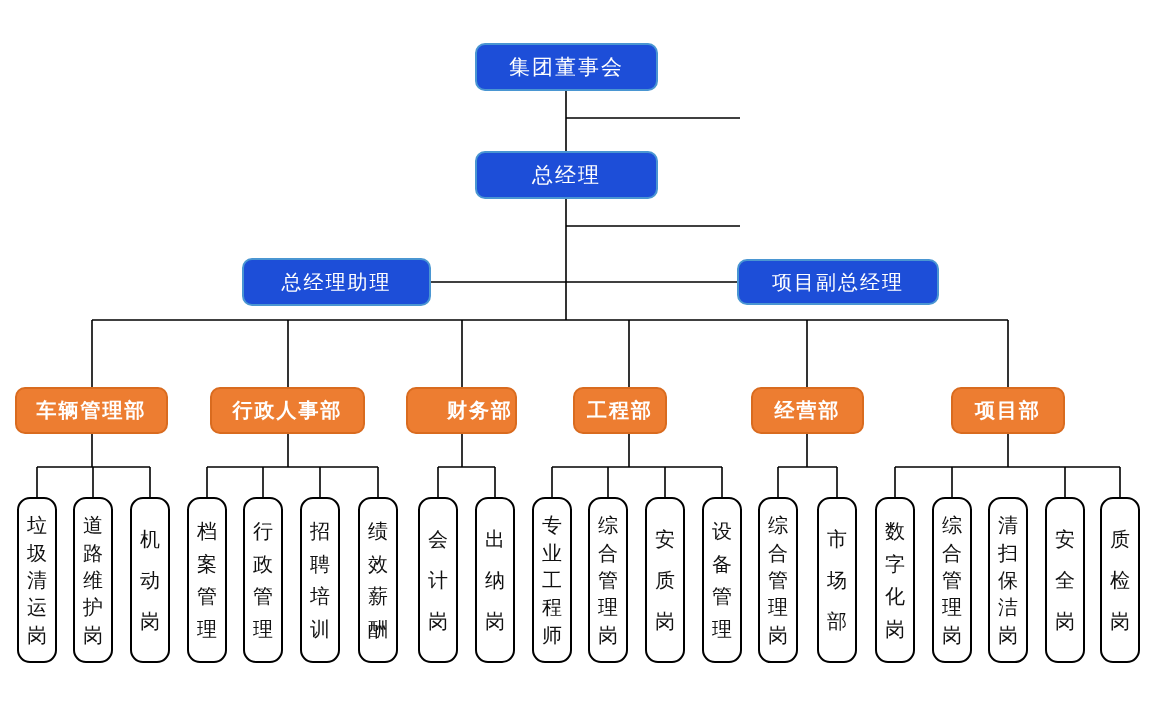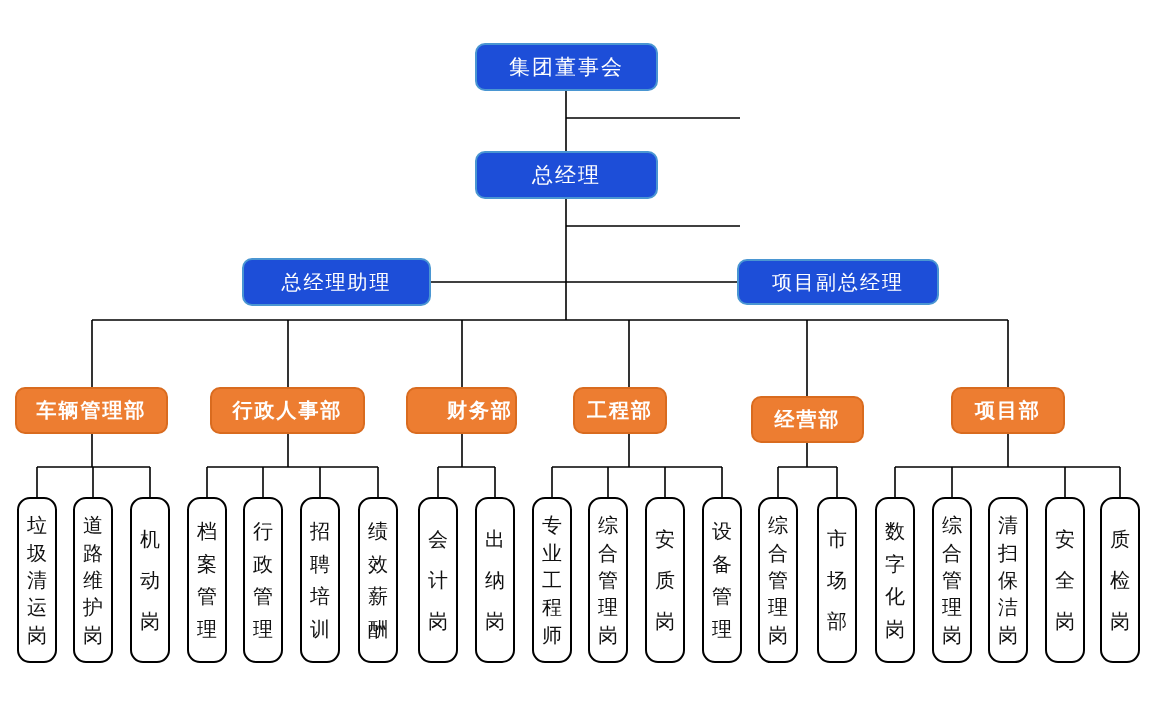--- a/index.html
+++ b/index.html
@@ -130,21 +130,21 @@
   <div class="node node-blue" style="left:737px; top:259px; width:202px; height:46px;">项目副总经理</div>
 
   <div class="node node-orange" style="left:15px; top:387px; width:153px; height:47px;">车辆管理部</div>
 
   <div class="node node-orange" style="left:210px; top:387px; width:155px; height:47px;">行政人事部</div>
 
   <div class="node node-orange" style="left:406px; top:387px; width:111px; height:47px;padding-left:37px;">财务部</div>
 
   <div class="node node-orange" style="left:573px; top:387px; width:94px; height:47px;">工程部</div>
 
-  <div class="node node-orange" style="left:751px; top:387px; width:113px; height:47px;margin-top:9px;">经营部</div>
+  <div class="node node-orange" style="left:751px; top:387px; width:113px; height:47px;">经营部</div>
 
   <div class="node node-orange" style="left:951px; top:387px; width:114px; height:47px;">项目部</div>
 
   <div class="node node-post" style="left:17px;">
       <span>垃</span>
       <span>圾</span>
       <span>清</span>
       <span>运</span>
       <span>岗</span>
     </div>

